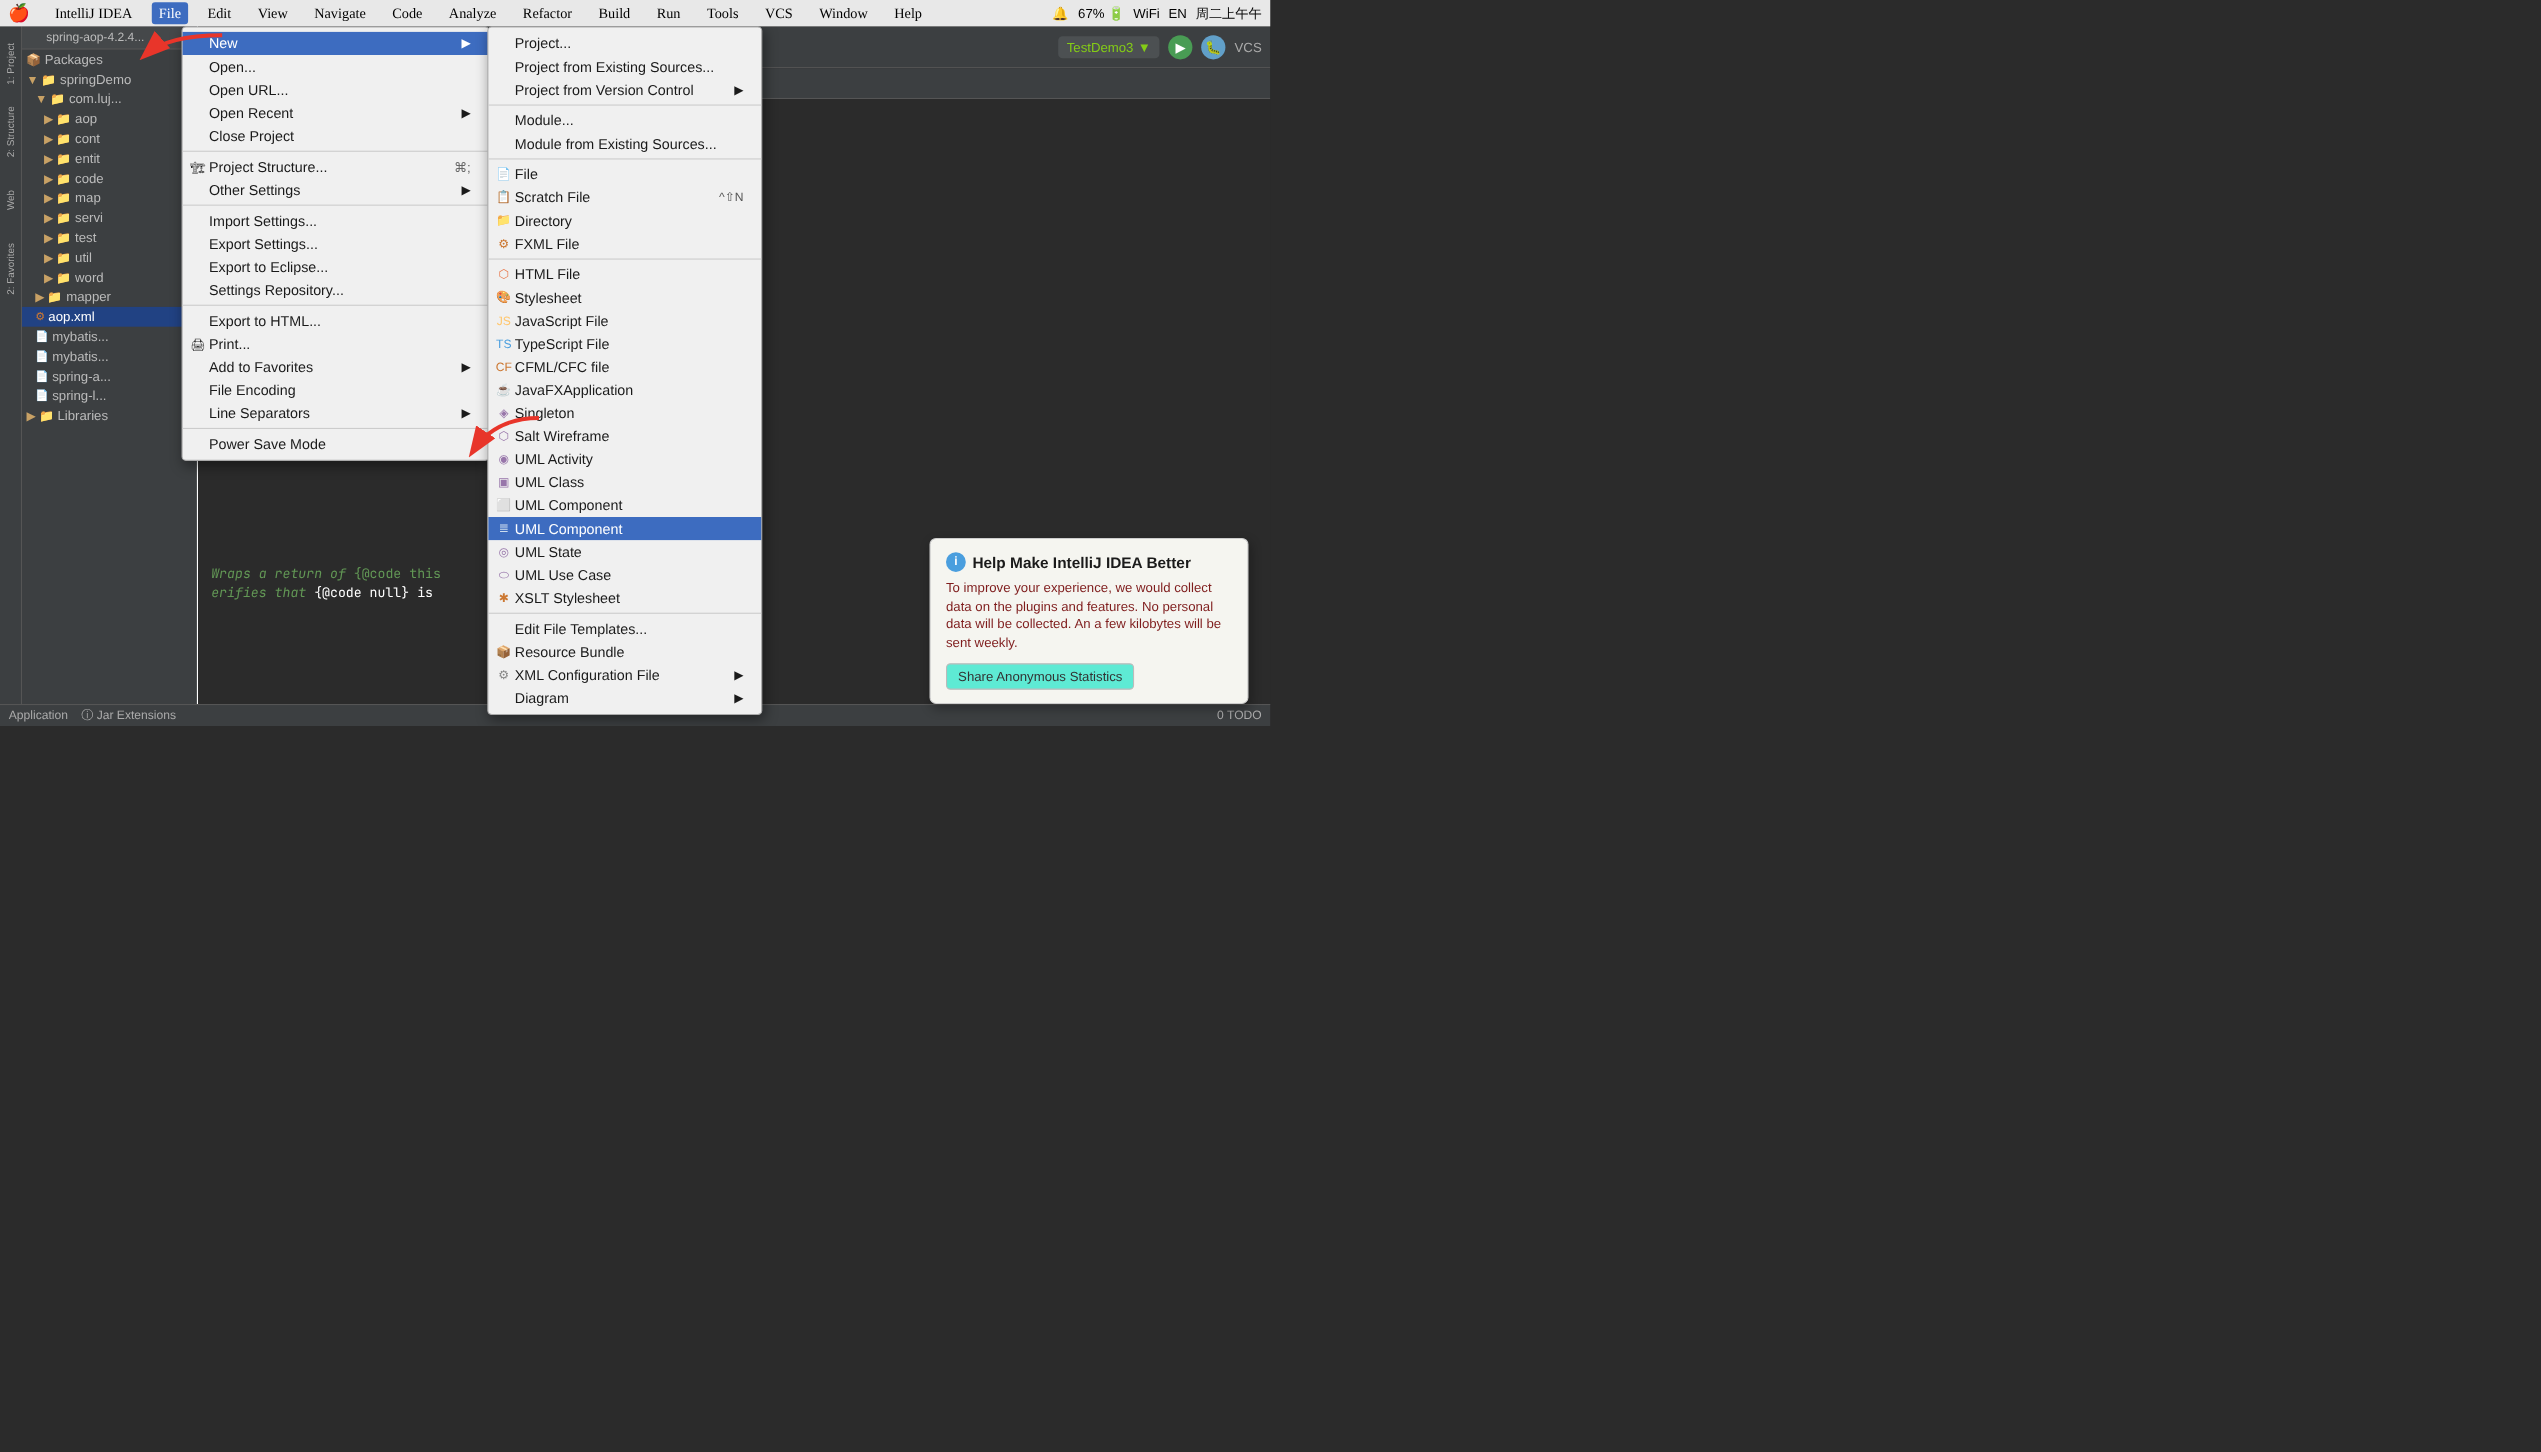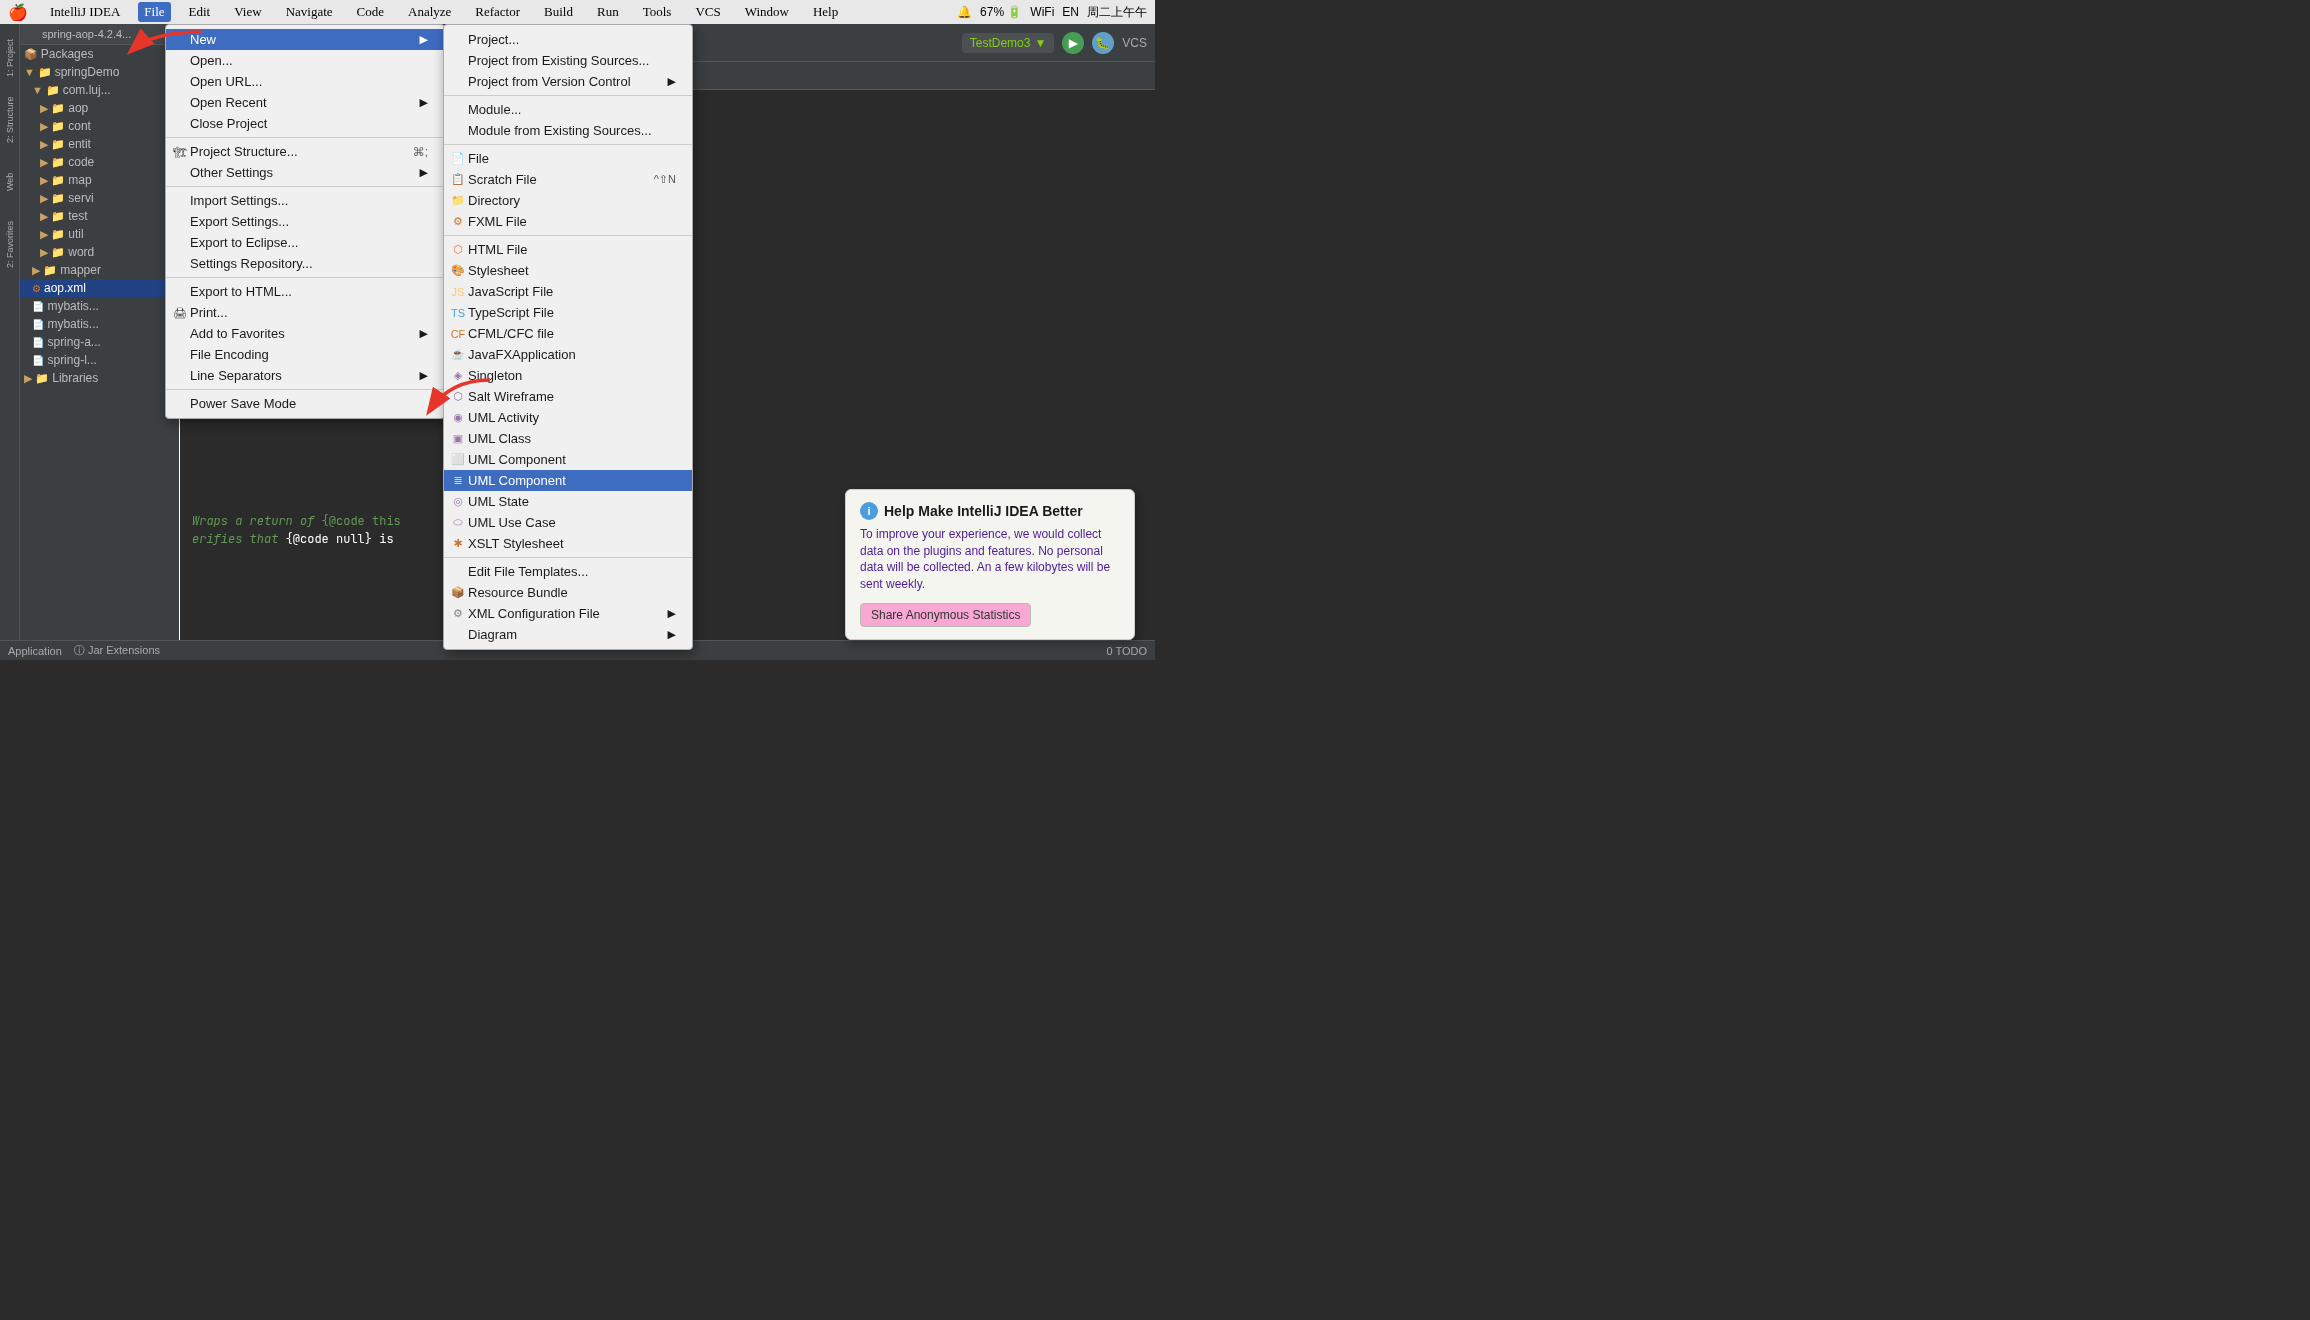--- a/index.html
+++ b/index.html
@@ -258,28 +258,28 @@
       display: flex;
       align-items: center;
       justify-content: center;
       color: white;
       font-size: 11px;
       font-weight: bold;
       flex-shrink: 0;
     }
     .help-tooltip-text {
       font-size: 12px;
-      color: #4c1d95;
+      color: #7f1d1d;
       line-height: 1.4;
       margin-bottom: 10px;
     }
     .help-tooltip-btn {
       display: inline-block;
       padding: 4px 10px;
-      background: #f9a8d4;
+      background: #5eead4;
       border: 1px solid #bbb;
       border-radius: 4px;
       font-size: 12px;
       cursor: pointer;
       color: #333;
     }
 
     
     .status-bar {
       position: absolute;

